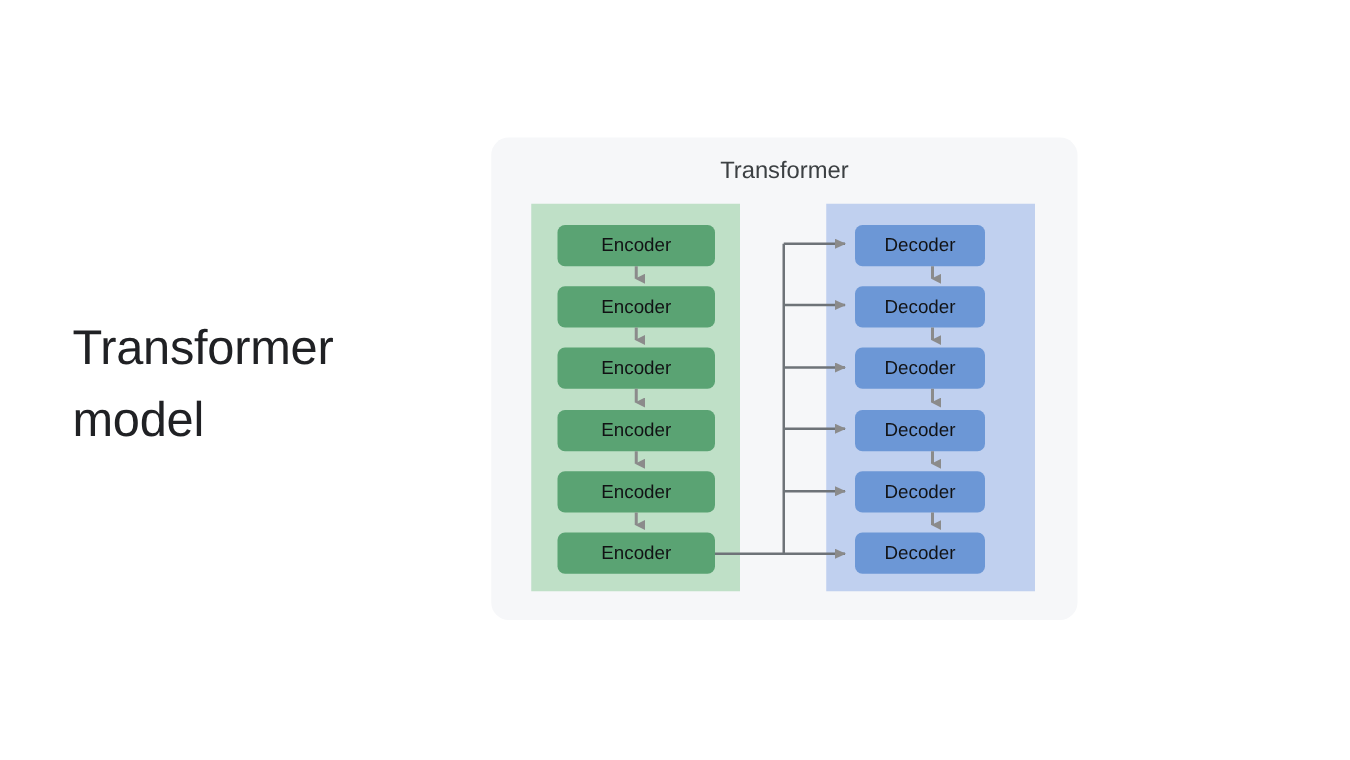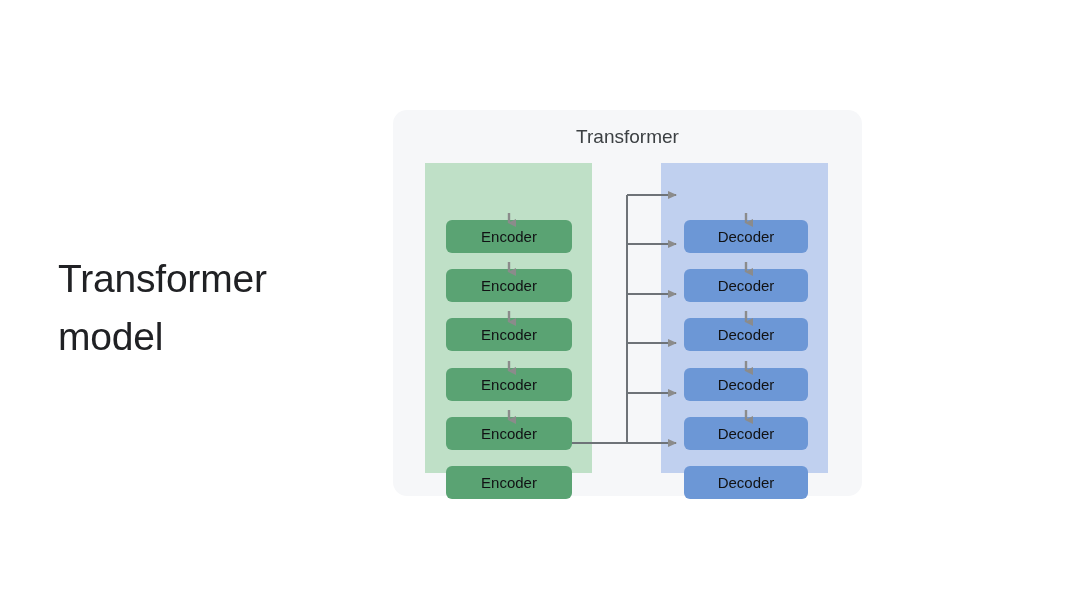--- a/index.html
+++ b/index.html
@@ -74,30 +74,29 @@
   
   .node {
     position: absolute;
     height: 33px;
     border-radius: 6px;
     font-size: 15px;
     line-height: 33px;
     text-align: center;
     color: #111214;
     box-sizing: border-box;
-    margin-top: 40px;
   }
   .node.encoder {
     left: 53px;            
     width: 126px;          
     background: #5aa373;
   }
   .node.decoder {
     left: 291px;           
-    width: 124px;          
+    width: 104px;          
     background: #6c97d6;
   }
 
   
   #arrow-layer {
     position: absolute;
     left: 0;
     top: 0;
     width: 469px;
     height: 386px;

